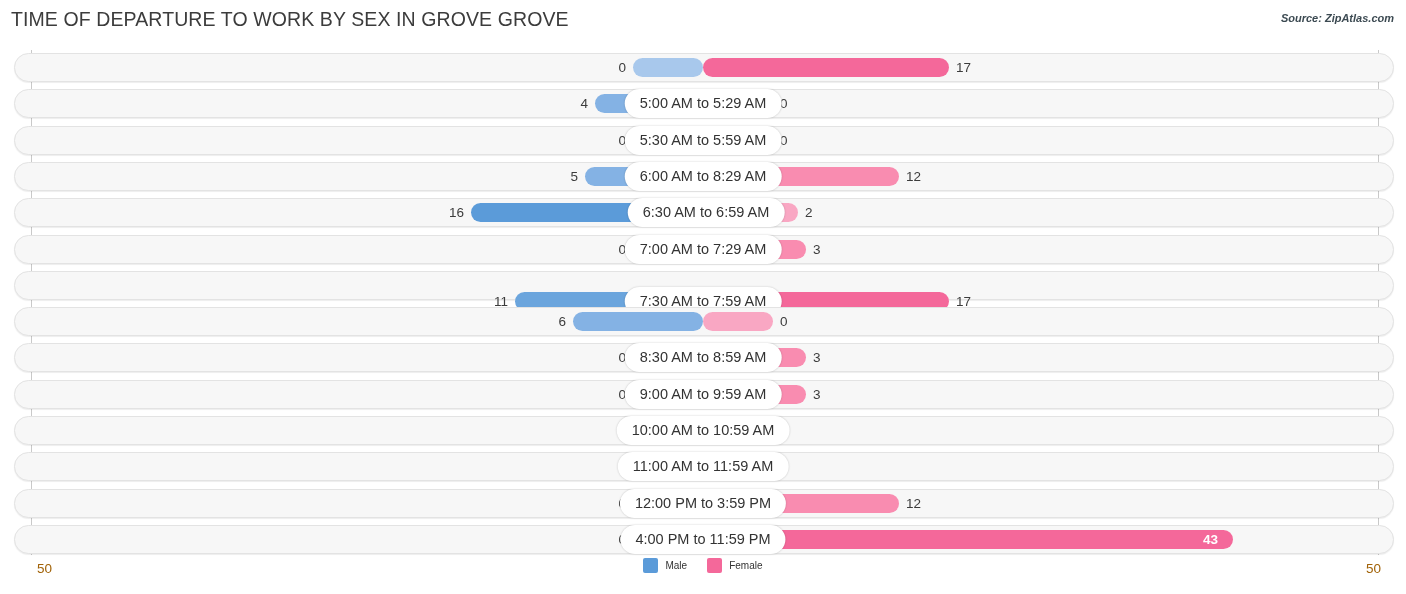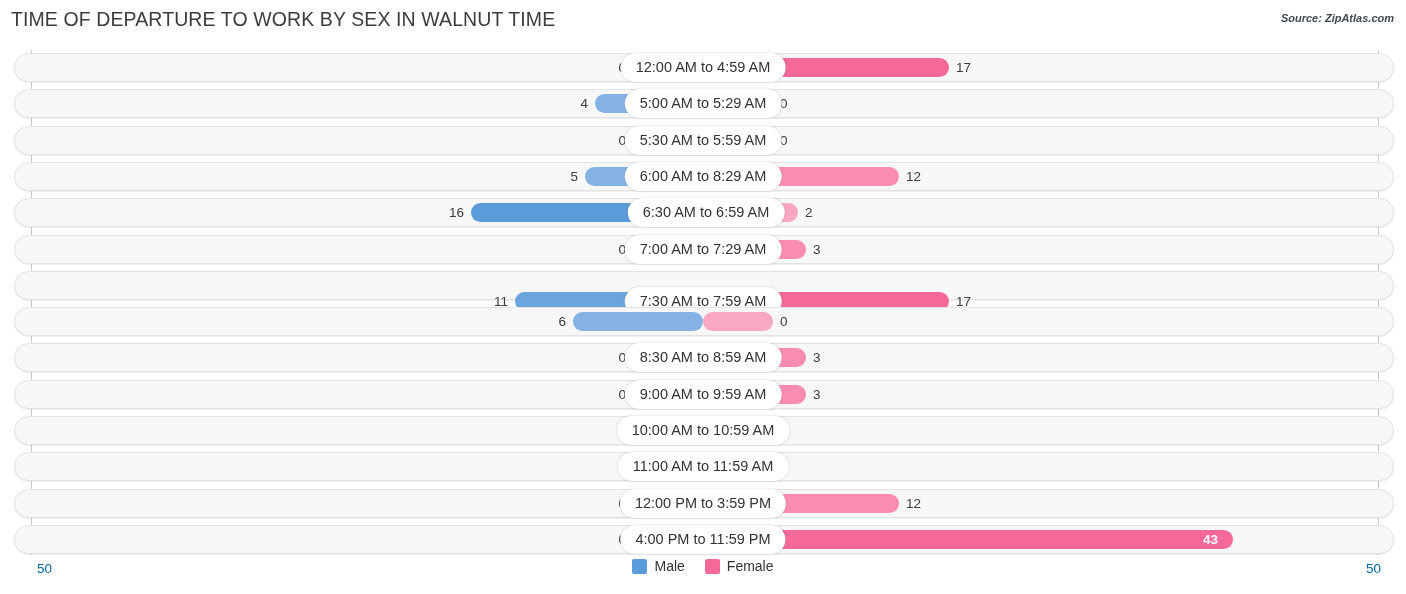--- a/index.html
+++ b/index.html
@@ -65,52 +65,51 @@
     border-radius: 15px;
     padding: 0 15px;
     font-size: 14.5px; color: #333333;
     white-space: nowrap;
     box-shadow: 0 0 2px rgba(0,0,0,.22);
   }
 
   
   .axis-label {
     position: absolute; top: 561px;
-    font-size: 13.5px; color: #0369a1; text-align: right;
+    font-size: 13.5px; color: #a16207; text-align: right;
   }
   .axis-label.left  { left: 37px; }
   .axis-label.right { right: 25px; }
 
   .legend {
     position: absolute; top: 558px; left: 0; width: 1406px;
     display: flex; justify-content: center; align-items: center; gap: 20px;
   }
   .legend-item { display: flex; align-items: center; gap: 7px; }
   .swatch { width: 15px; height: 15px; border-radius: 2px; display: inline-block; }
-  .legend-label { font-size: 14px; color: #333; }
+  .legend-label { font-size: 10px; color: #333; }
 </style>
 </head>
 <body>
 
 <div id="chart-root">
 
-  <div class="title">TIME OF DEPARTURE TO WORK BY SEX IN WALNUT TIME</div>
+  <div class="title">TIME OF DEPARTURE TO WORK BY SEX IN GROVE GROVE</div>
   <div class="source">Source: ZipAtlas.com</div>
 
   <div class="plot">
     <div class="axis-line axis-left"></div>
     <div class="axis-line axis-right"></div>
     <div id="rows-container">
         <div class="row" style="top: 3px;"></div>
         <div class="bar-wrap" style="position: absolute; top: 3px; left: 0px;">
           <div class="bar male" style="width: 70px; background: rgb(168, 200, 236);"></div>
           <div class="bar female" style="width: 246px; background: rgb(244, 104, 154);"></div>
           <div class="val male" style="right: 780px;">0</div>
           <div class="val female" style="left: 956px;">17</div>
-          <div class="cat-pill">12:00 AM to 4:59 AM</div>
         </div>
         <div class="row" style="top: 39.3px;"></div>
         <div class="bar-wrap" style="position: absolute; top: 39.3px; left: 0px;">
           <div class="bar male" style="width: 108px; background: rgb(132, 178, 228);"></div>
           <div class="bar female" style="width: 70px; background: rgb(249, 167, 195);"></div>
           <div class="val male" style="right: 818px;">4</div>
           <div class="val female" style="left: 780px;">0</div>
           <div class="cat-pill">5:00 AM to 5:29 AM</div>
         </div>
         <div class="row" style="top: 75.6px;"></div>

